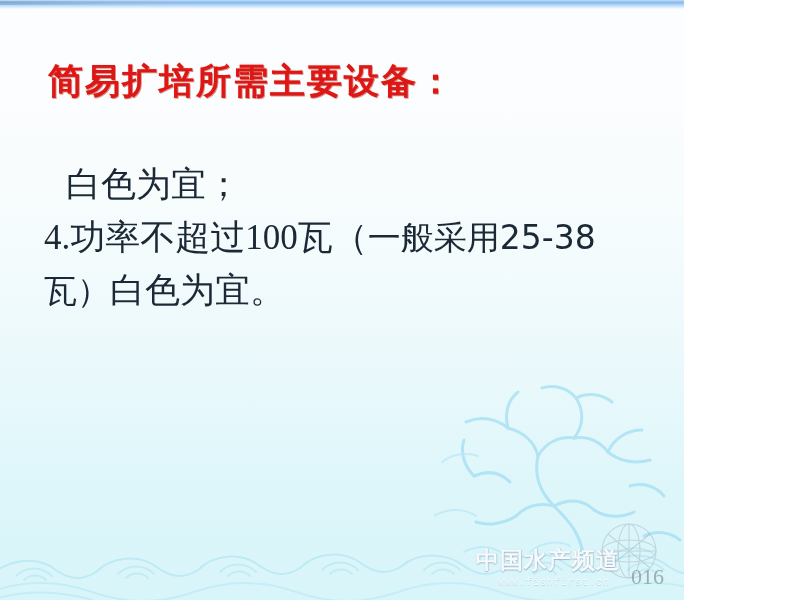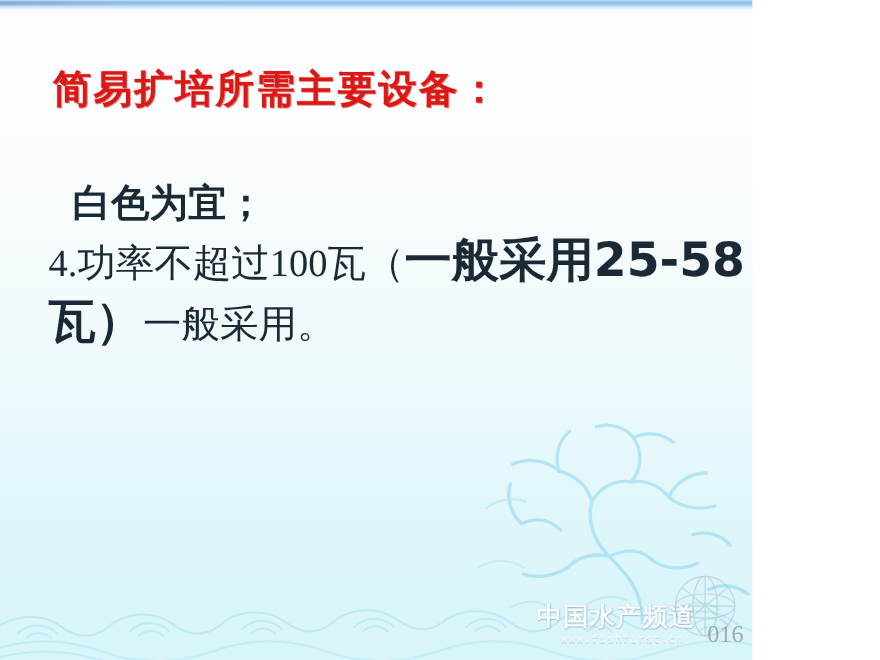--- a/index.html
+++ b/index.html
@@ -90,32 +90,31 @@
     color: #1b2836;
     font-size: 35px;
     line-height: 53px;
     letter-spacing: 0px;
   }
   .line {
     white-space: nowrap;
   }
   .line.wrapped {
     padding-left: 22px;
-    font-weight: bold;
   }
   .strong {
     font-family: "DejaVu Sans", "Liberation Sans", sans-serif;
-    font-weight: bold;
-    font-size: 43px;
+    font-weight: normal;
+    font-size: 33px;
   }
 
   
   #watermark {
     position: absolute;
-    right: 6px;
+    right: 18px;
     bottom: 8px;
     width: 190px;
     height: 58px;
     margin-left: 48px;
   }
   #wm-globe {
     position: absolute;
     right: 6px;
     bottom: 10px;
     width: 62px;
@@ -238,23 +237,23 @@
   </svg>
 
   <div id="title">简易扩培所需主要设备：</div>
 
   <div id="body-text">
 
     <div class="line wrapped">白色为宜；</div>
 
 
 
-    <div class="line"><span>4.功率不超过100瓦（</span><span class="strong">一般采用</span><span class="strong">25-58</span></div>
-
-    <div class="line"><span class="strong">瓦）</span><span>一般采用。</span></div>
+    <div class="line"><span>4.功率不超过100瓦（</span><span class="strong">一般采用</span><span class="strong">25-38</span></div>
+
+    <div class="line"><span class="strong">瓦）</span><span>白色为宜。</span></div>
 
   </div>
 
   <div id="watermark">
     <svg id="wm-globe" viewBox="0 0 62 62">
       <g stroke="#9aa8b4" stroke-width="1.1" fill="none" opacity="0.75">
         <circle cx="31" cy="31" r="27"></circle>
         <ellipse cx="31" cy="31" rx="11" ry="27"></ellipse>
         <ellipse cx="31" cy="31" rx="27" ry="11"></ellipse>
         <line x1="4" y1="31" x2="58" y2="31"></line>

